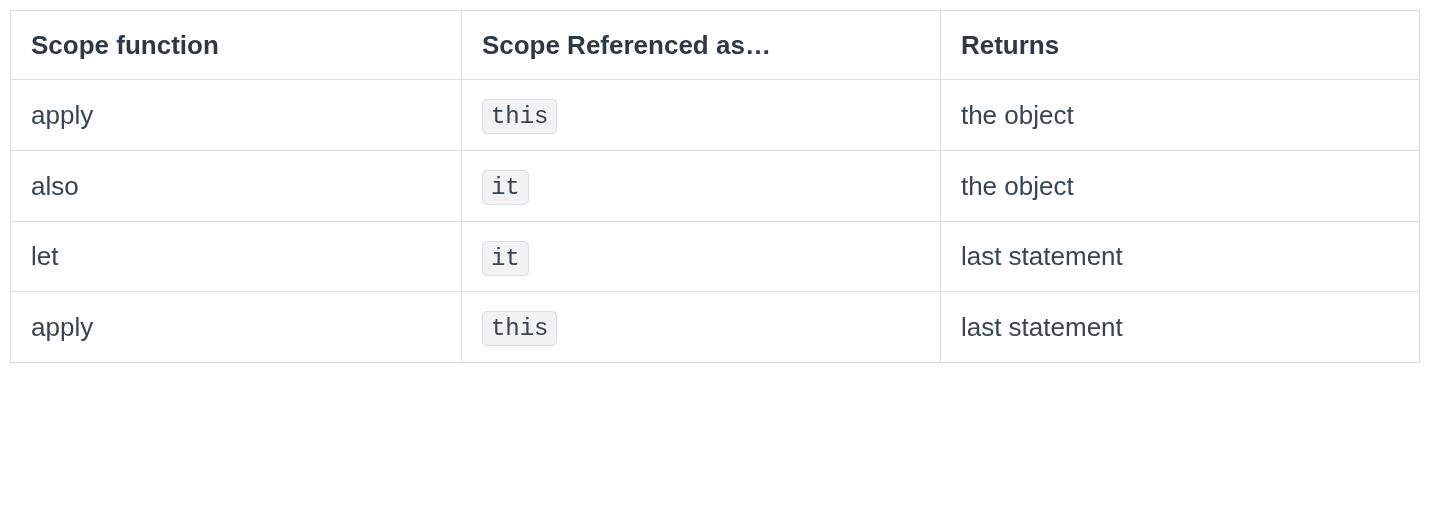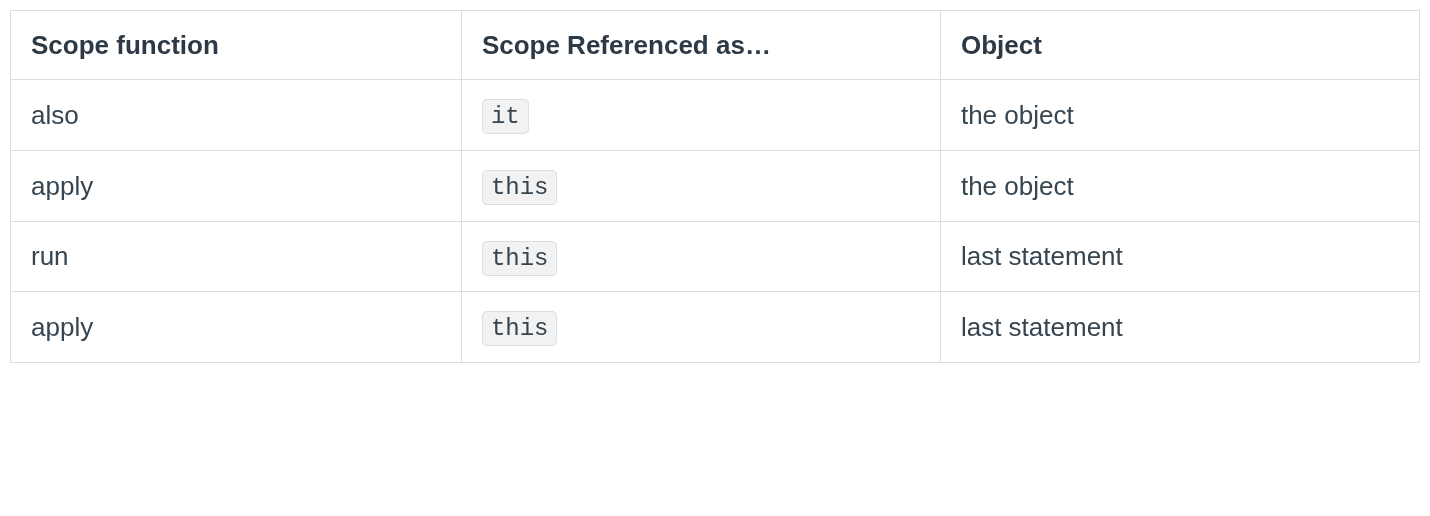--- a/index.html
+++ b/index.html
@@ -52,37 +52,37 @@
 <table>
   <colgroup>
     <col class="col1">
     <col class="col2">
     <col class="col3">
   </colgroup>
   <thead>
     <tr>
       <th>Scope function</th>
       <th>Scope Referenced as…</th>
-      <th>Object</th>
+      <th>Returns</th>
     </tr>
   </thead>
   <tbody>
+    <tr>
+      <td>apply</td>
+      <td><code>this</code></td>
+      <td>the object</td>
+    </tr>
     <tr>
       <td>also</td>
       <td><code>it</code></td>
       <td>the object</td>
     </tr>
     <tr>
-      <td>apply</td>
-      <td><code>this</code></td>
-      <td>the object</td>
-    </tr>
-    <tr>
-      <td>run</td>
-      <td><code>this</code></td>
+      <td>let</td>
+      <td><code>it</code></td>
       <td>last statement</td>
     </tr>
     <tr>
       <td>apply</td>
       <td><code>this</code></td>
       <td>last statement</td>
     </tr>
   </tbody>
 </table>
 

